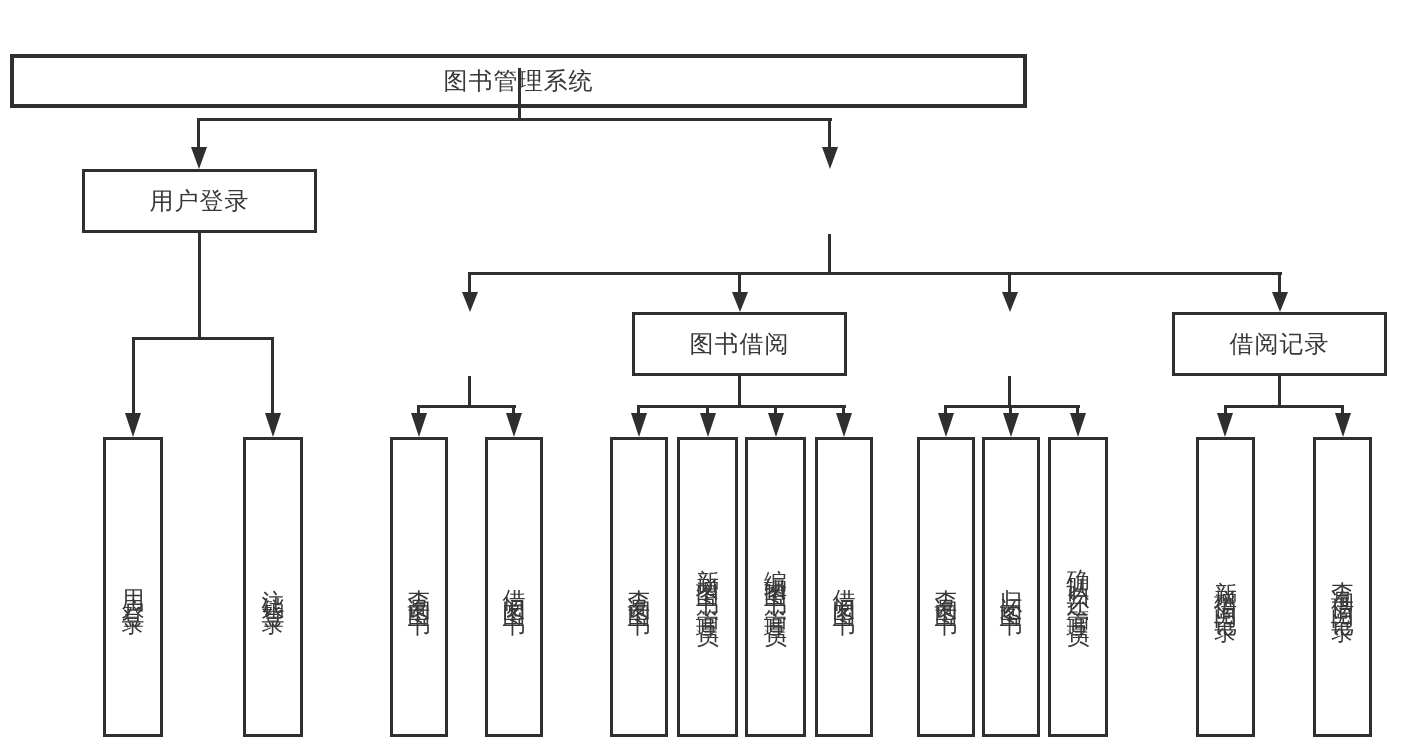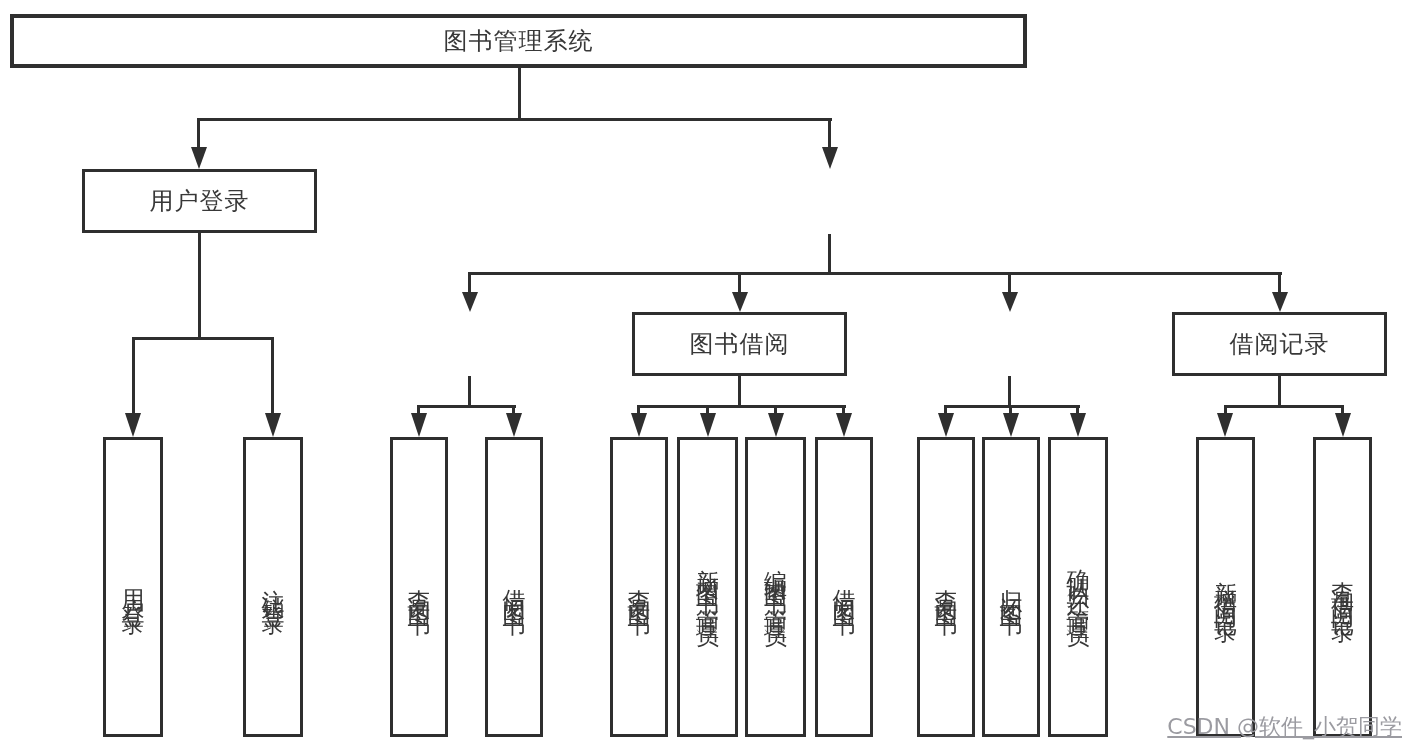--- a/index.html
+++ b/index.html
@@ -12,21 +12,21 @@
   }
   .box{
     position:absolute;
     box-sizing:border-box;
     border:3px solid var(--line,#2f2f2f);
     background:#ffffff;
     display:flex;align-items:center;justify-content:center;
     color:var(--text,#383838);
   }
   .hbox{font-size:24px;letter-spacing:1px;}
-  .rootbox{border-width:4px;}
+  .rootbox{border-width:4px;margin-top:40px;}
   .vbox{
     font-size:23px;
     writing-mode:vertical-rl;
     text-orientation:mixed;
     letter-spacing:8px;
     line-height:1;
     text-align:center;
   }
   .vline{position:absolute;width:3px;background:var(--line,#2f2f2f);}
   .hline{position:absolute;height:3px;background:var(--line,#2f2f2f);}
@@ -123,14 +123,13 @@
       <div class="vline" style="left: 1076px; top: 405px; height: 14px;"></div>
       <div class="arrow" style="left: 1070px; top: 413px; border-top: 24px solid rgb(47, 47, 47);"></div>
       <div class="vline" style="left: 1278px; top: 376px; height: 31px;"></div>
       <div class="hline" style="left: 1224px; top: 405px; width: 120px;"></div>
       <div class="vline" style="left: 1224px; top: 405px; height: 14px;"></div>
       <div class="arrow" style="left: 1217px; top: 413px; border-top: 24px solid rgb(47, 47, 47);"></div>
       <div class="vline" style="left: 1341px; top: 405px; height: 14px;"></div>
       <div class="arrow" style="left: 1335px; top: 413px; border-top: 24px solid rgb(47, 47, 47);"></div>
     </div>
 
-  <div id="watermark">CSDN @软件_小贺同学</div>
 </div>
 
 </body></html>

